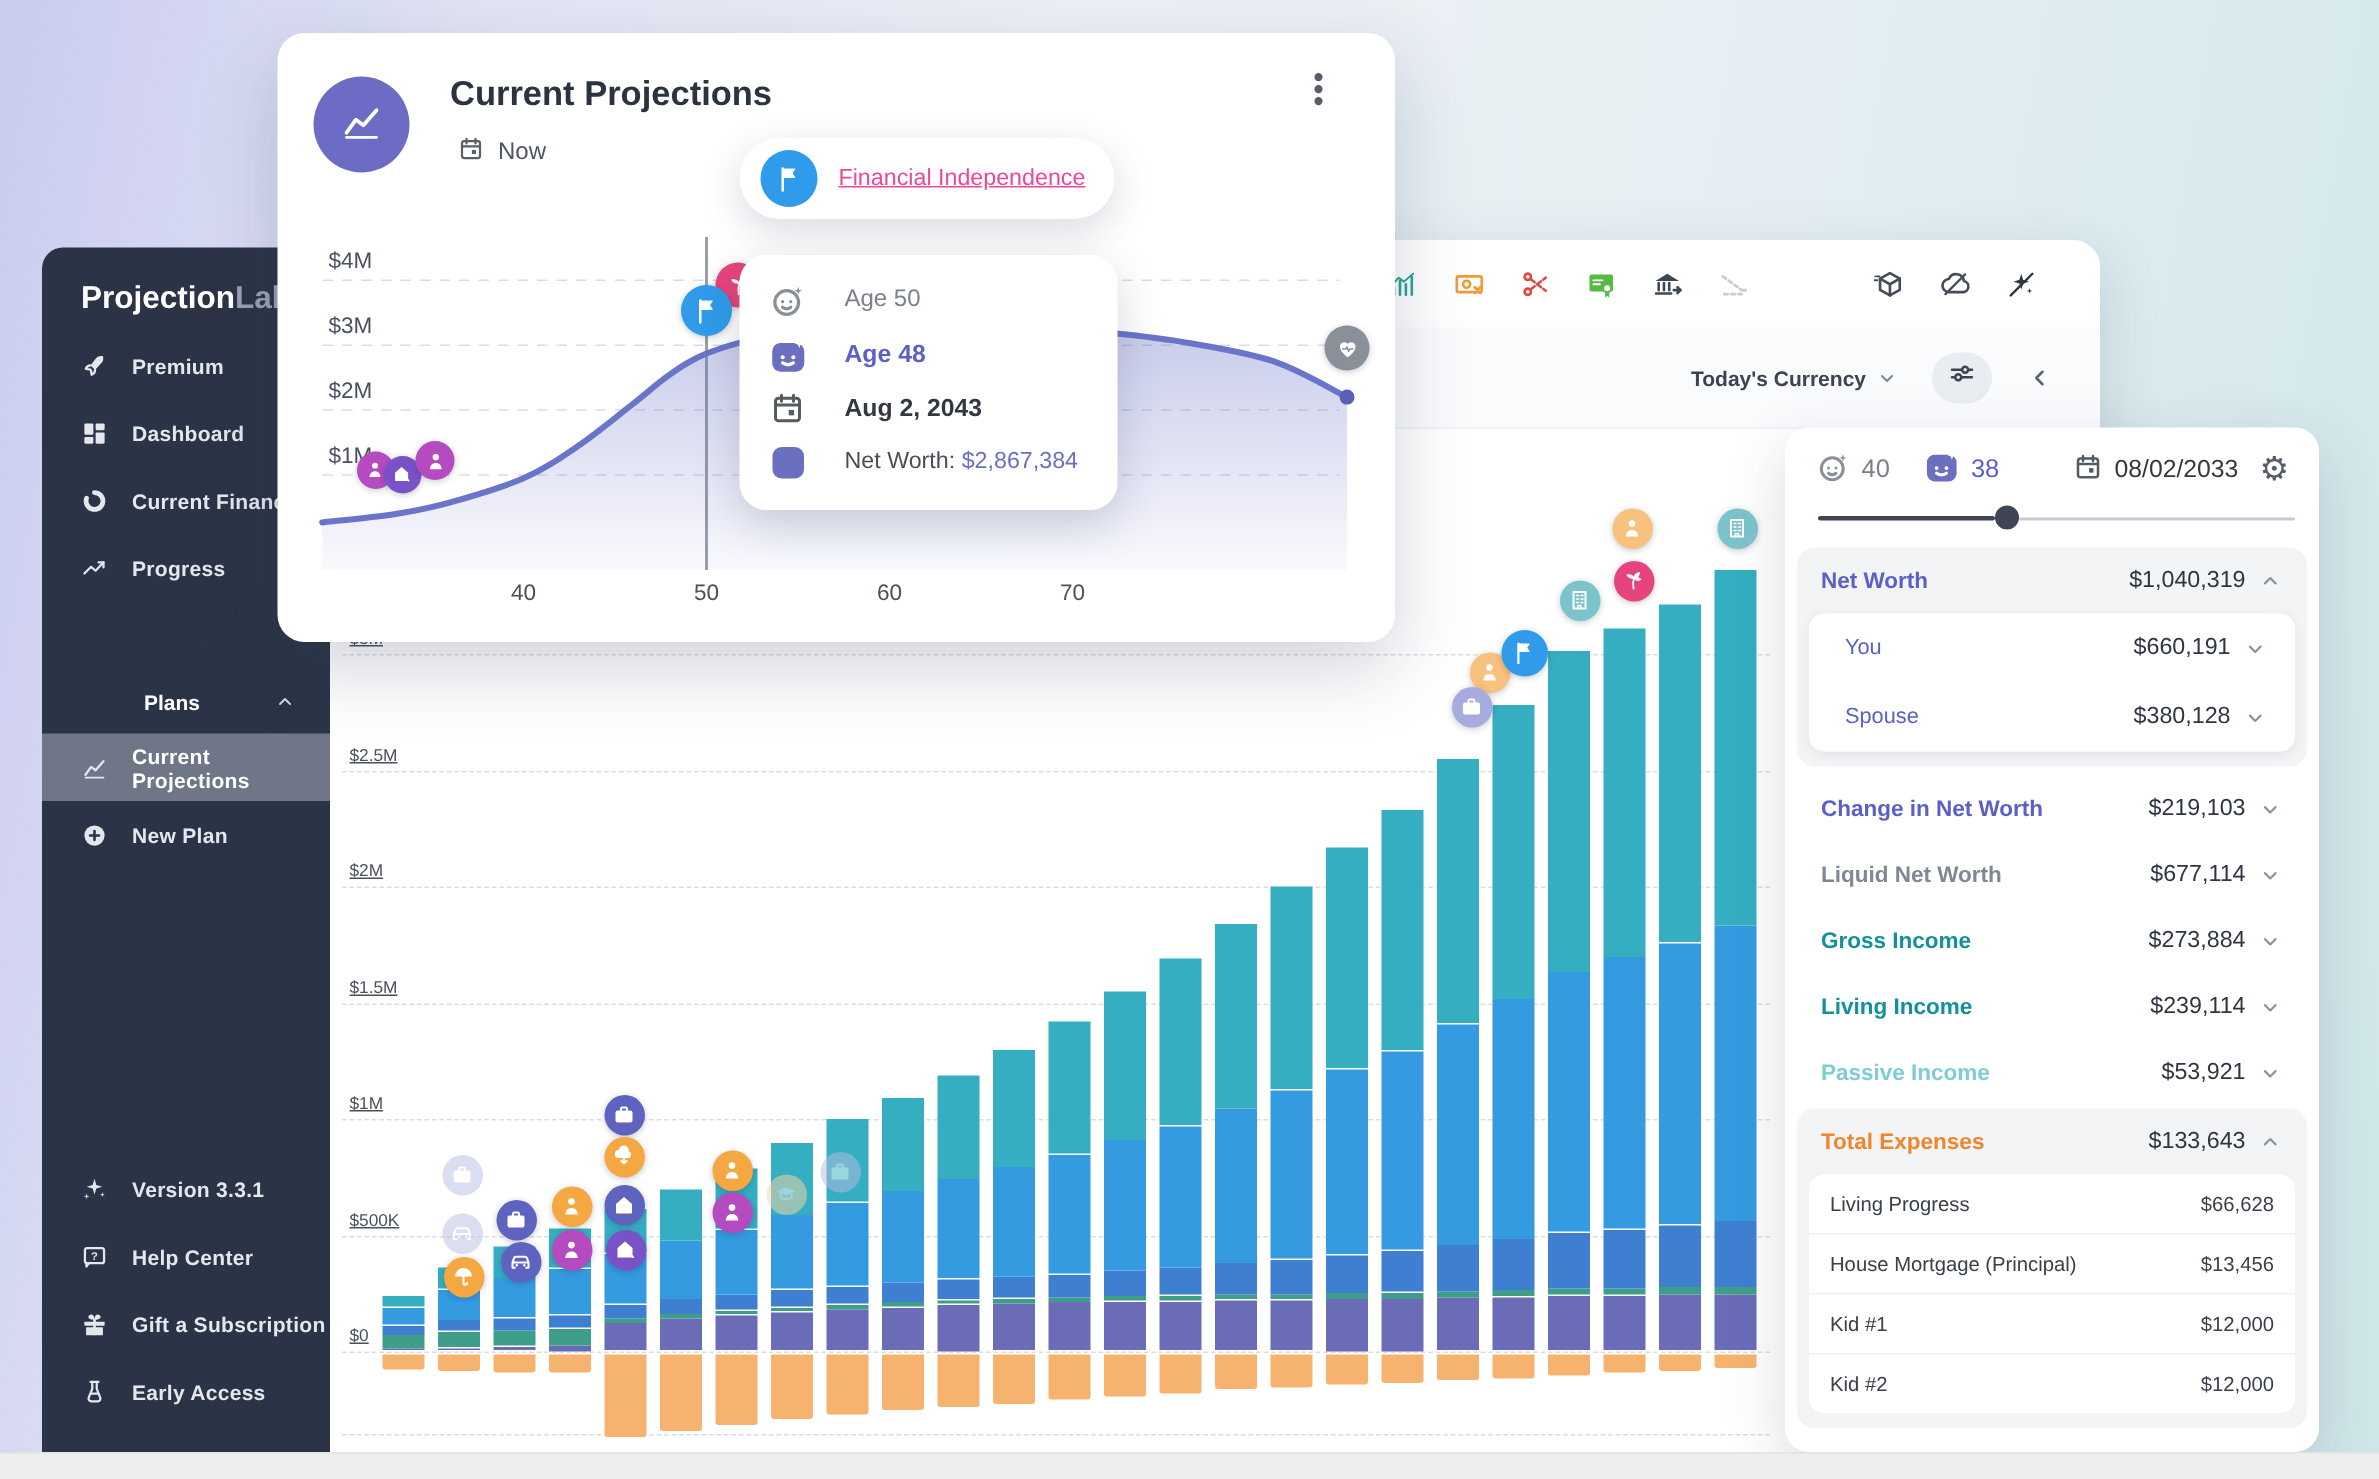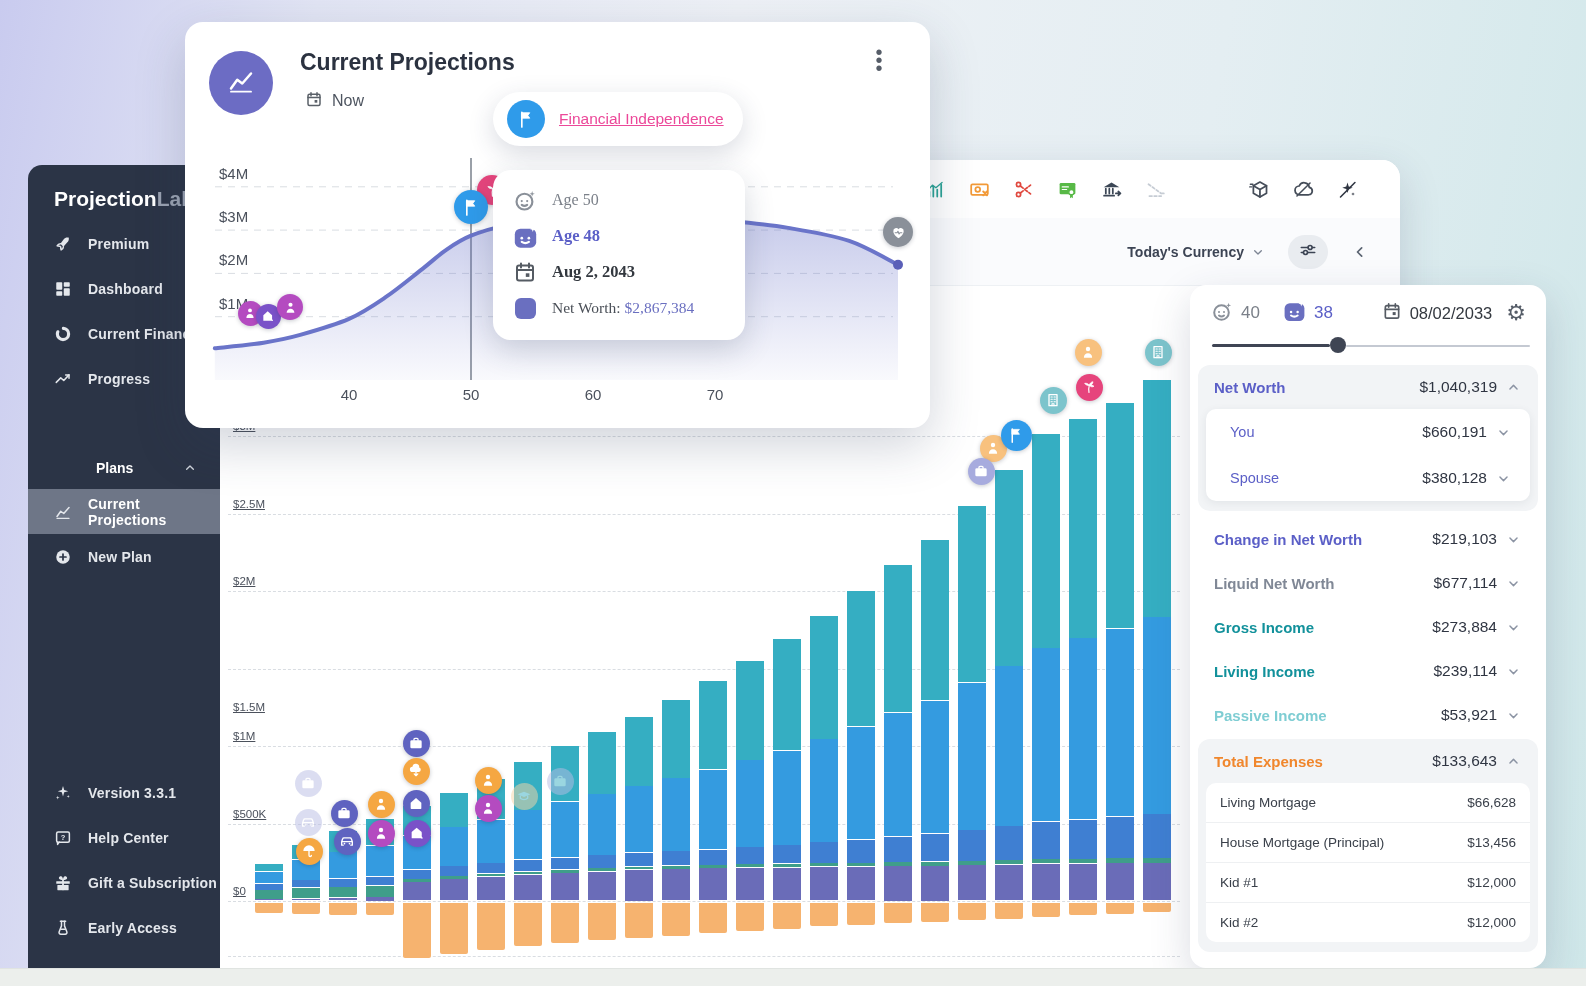--- a/index.html
+++ b/index.html
@@ -46,21 +46,21 @@
   .proj-now{position:absolute;left:120px;top:68px;display:flex;align-items:center;gap:9px;font-size:16px;color:#4e5560;}
   .kebab{position:absolute;right:40px;top:26px;width:22px;text-align:center;color:#565d68;font-size:20px;line-height:8px;cursor:pointer;}
   .kebab span{display:block;height:8px;}
   .mini-svg{left:200px;top:150px;z-index:31;}
   .flag-pill{left:493px;top:92px;width:250px;height:54px;background:#fff;border-radius:27px;z-index:33;
     box-shadow:0 8px 26px rgba(46,58,89,.18);display:flex;align-items:center;gap:14px;padding-left:14px;box-sizing:border-box;}
   .flag-pill .txt{font-size:15.5px;color:#ec4899;text-decoration:underline;}
   .flag-circle{width:38px;height:38px;border-radius:50%;background:#2f9bea;display:flex;align-items:center;justify-content:center;}
   .tip-card{left:493px;top:170px;width:252px;height:170px;background:#fff;border-radius:18px;z-index:33;
     box-shadow:0 10px 30px rgba(46,58,89,.2);padding:12px 0 0 18px;box-sizing:border-box;}
-  .tip-row{display:flex;align-items:center;gap:13px;height:36px;font-family:Liberation Serif, serif;}
+  .tip-row{display:flex;align-items:center;gap:24px;height:36px;}
   .tip-row .ic{width:28px;display:flex;justify-content:center;}
   .tip-age2{font-size:16px;color:#7b8089;}
   .tip-age1{font-size:16.5px;color:#5b5fc7;font-weight:bold;}
   .tip-date{font-size:16.5px;color:#33383f;font-weight:bold;}
   .tip-nw{font-size:15.5px;color:#4a4f57;}
   .tip-nw b{color:#6a6fc0;font-weight:normal;}
   .swatch{width:21px;height:21px;border-radius:6px;background:#6a6fc0;}
   
   .panel{left:1190px;top:285px;width:356px;height:683px;background:#fff;border-radius:16px;z-index:25;
     box-shadow:0 14px 40px rgba(46,58,89,.18);}
@@ -199,21 +199,21 @@
   </div>
 
   <div id="main-chart">
       <div class="abs gridline" style="left: 228px; top: 436px; width: 952px;"></div>
       <div class="abs grid-label" style="left: 233px; top: 420px;">$3M</div>
       <div class="abs gridline" style="left: 228px; top: 513.5px; width: 952px;"></div>
       <div class="abs grid-label" style="left: 233px; top: 497.5px;">$2.5M</div>
       <div class="abs gridline" style="left: 228px; top: 591px; width: 952px;"></div>
       <div class="abs grid-label" style="left: 233px; top: 575px;">$2M</div>
       <div class="abs gridline" style="left: 228px; top: 668.5px; width: 952px;"></div>
-      <div class="abs grid-label" style="left: 233px; top: 652.5px; margin-top: 48px;">$1.5M</div>
+      <div class="abs grid-label" style="left: 233px; top: 652.5px;">$1.5M</div>
       <div class="abs gridline" style="left: 228px; top: 746px; width: 952px;"></div>
       <div class="abs grid-label" style="left: 233px; top: 730px;">$1M</div>
       <div class="abs gridline" style="left: 228px; top: 823.5px; width: 952px;"></div>
       <div class="abs grid-label" style="left: 233px; top: 807.5px;">$500K</div>
       <div class="abs gridline" style="left: 228px; top: 901px; width: 952px;"></div>
       <div class="abs grid-label" style="left: 233px; top: 885px;">$0</div>
       <div class="abs gridline" style="left: 228px; top: 956px; width: 952px;"></div>
       <div class="abs bar-col" style="left: 255px; top: 0px; width: 28px; height: 986px;">
         <div class="abs bar-seg" style="left: 0px; top: 899.45px; width: 28px; height: 1.05px; background: rgb(106, 108, 184);"></div>
         <div class="abs bar-seg" style="left: 0px; top: 890.15px; width: 28px; height: 8.8px; background: rgb(63, 158, 138);"></div>
@@ -788,21 +788,21 @@
           <div class="nw-title" style="color: rgb(240, 134, 44);">Total Expenses</div>
           <div class="nw-val">
             <span>$133,643</span>
             <svg width="17" height="17" viewBox="0 0 24 24" fill="none" stroke="#8b93a3" stroke-width="2" stroke-linecap="round" stroke-linejoin="round">
               <polyline points="7 14 12 9 17 14"></polyline>
             </svg>
           </div>
         </div>
         <div class="exp-list">
           <div class="exp-row">
-            <span class="exp-lbl">Living Mortgage</span>
+            <span class="exp-lbl">Living Progress</span>
             <span class="exp-val">$66,628</span>
           </div>
           <div class="exp-row">
             <span class="exp-lbl">House Mortgage (Principal)</span>
             <span class="exp-val">$13,456</span>
           </div>
           <div class="exp-row">
             <span class="exp-lbl">Kid #1</span>
             <span class="exp-val">$12,000</span>
           </div>

